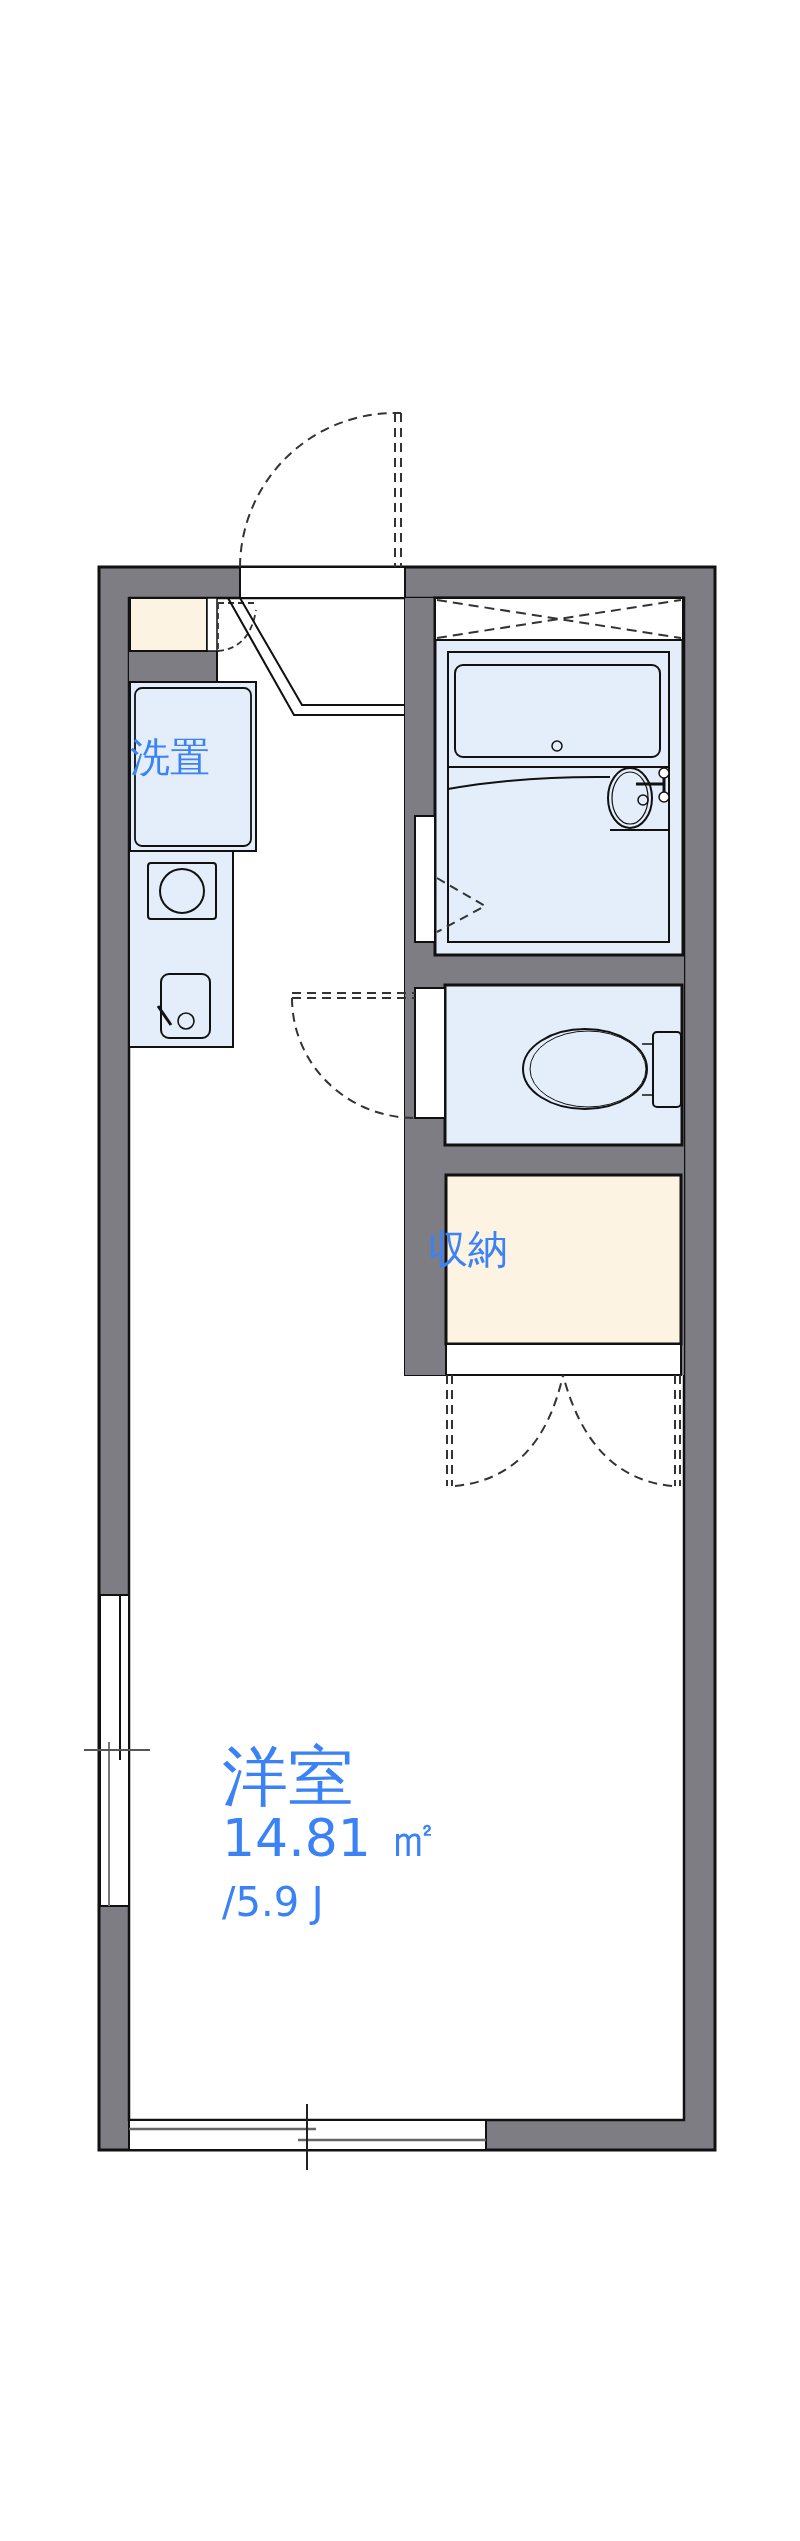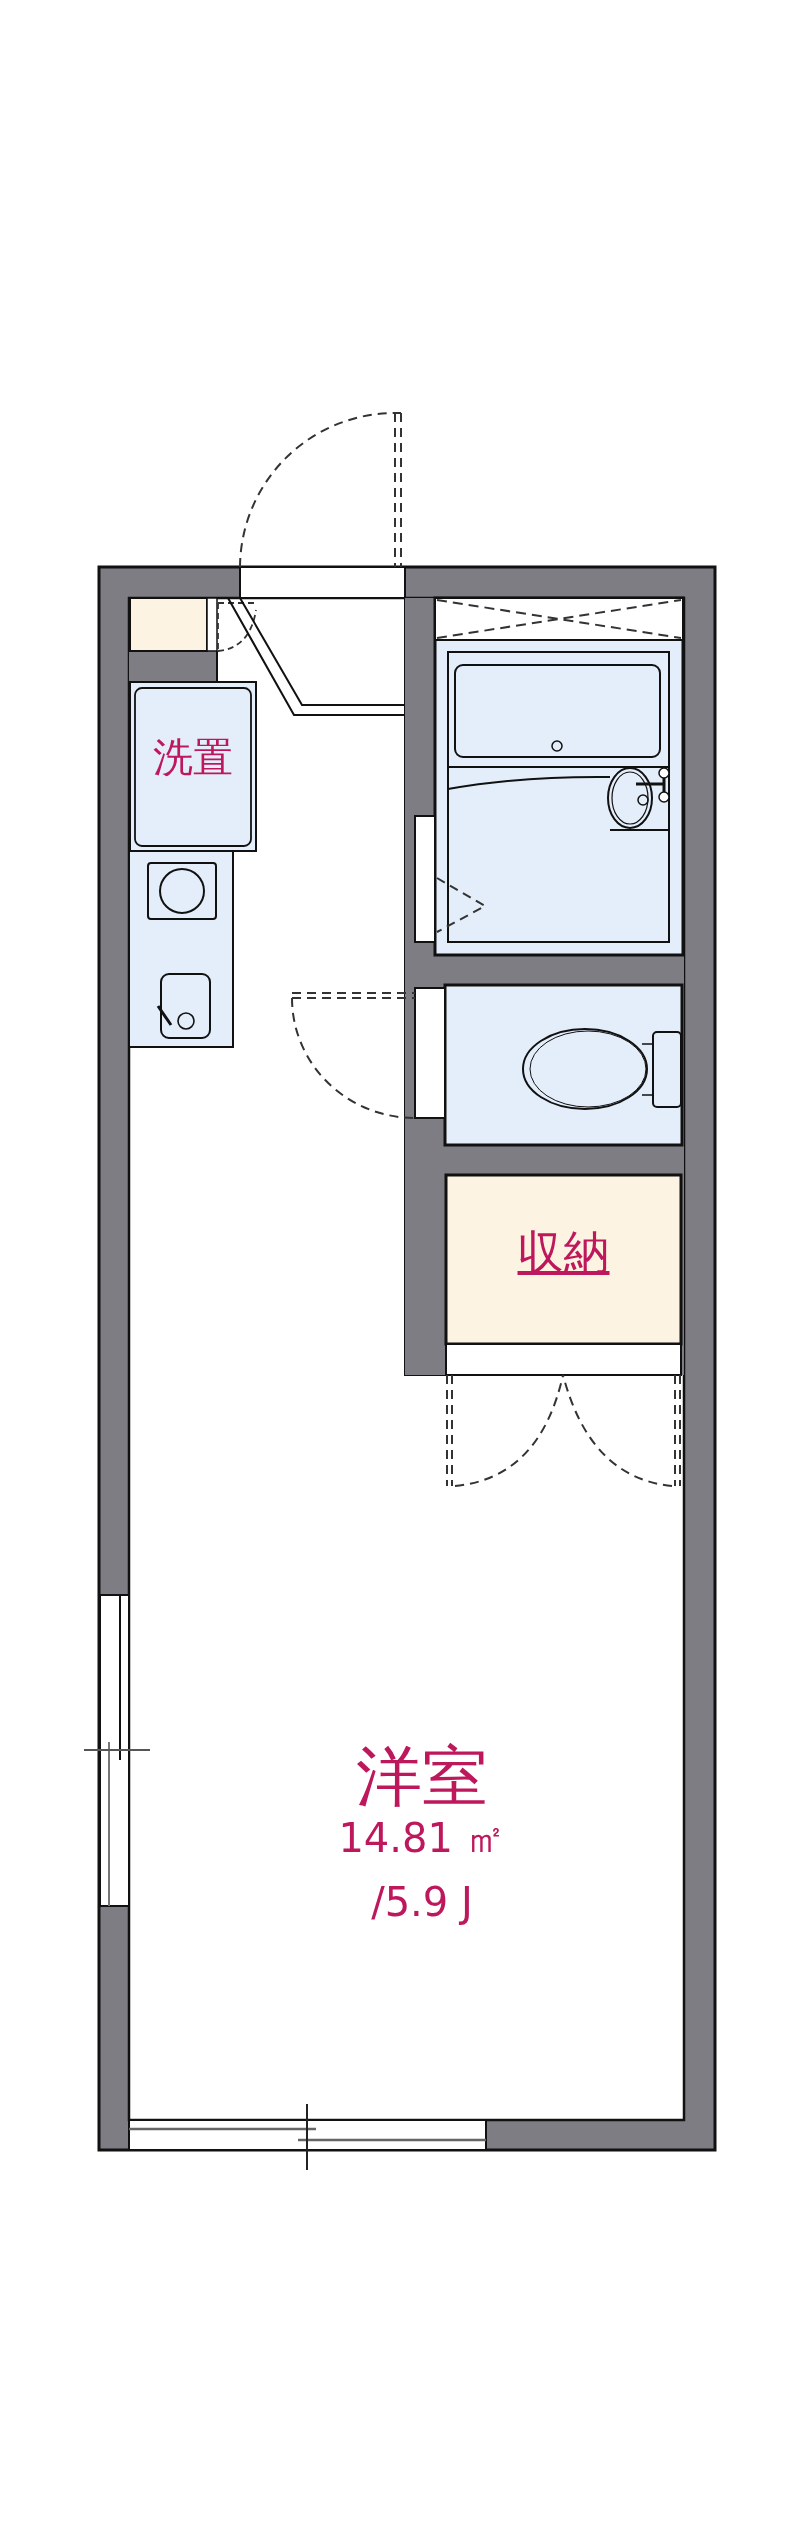--- a/index.html
+++ b/index.html
@@ -1,22 +1,22 @@
 <!DOCTYPE html>
 <html><head>
 <meta charset="utf-8">
 <style>
   html, body { margin: 0; padding: 0; background: #ffffff; }
   body { width: 800px; height: 2541px; position: relative; overflow: hidden; font-family: "DejaVu Sans", sans-serif; }
   svg { position: absolute; left: 0; top: 0; }
-  .lbl { position: absolute; color: #be185d; text-align: center; font-family: "DejaVu Sans", sans-serif; white-space: nowrap; }
+  .lbl { position: absolute; color: #3b82f6; font-family: "DejaVu Sans", sans-serif; white-space: nowrap; }
   .lbl-washer { left: 130px; top: 730px; width: 126px; font-size: 40px; }
-  .lbl-storage { left: 446px; top: 1222px; width: 235px; font-size: 46px; text-decoration: underline; }
+  .lbl-storage { left: 428px; top: 1222px; width: 235px; font-size: 40px; }
   .lbl-room { left: 222px; top: 1712px; width: 400px; font-size: 66px; margin-top: 20px; }
-  .lbl-area { left: 222px; top: 1816px; width: 400px; font-size: 40px; line-height: 44px; }
+  .lbl-area { left: 222px; top: 1816px; width: 400px; font-size: 52px; line-height: 44px; }
   .lbl-tatami { left: 222px; top: 1880px; width: 400px; font-size: 40px; line-height: 44px; }
 </style>
 </head>
 <body>
 
 <svg width="800" height="2541" viewBox="0 0 800 2541" xmlns="http://www.w3.org/2000/svg">
 
   <g>
     <rect x="99" y="567" width="616" height="1583" fill="#7e7d83" stroke="#111" stroke-width="3"></rect>
 

